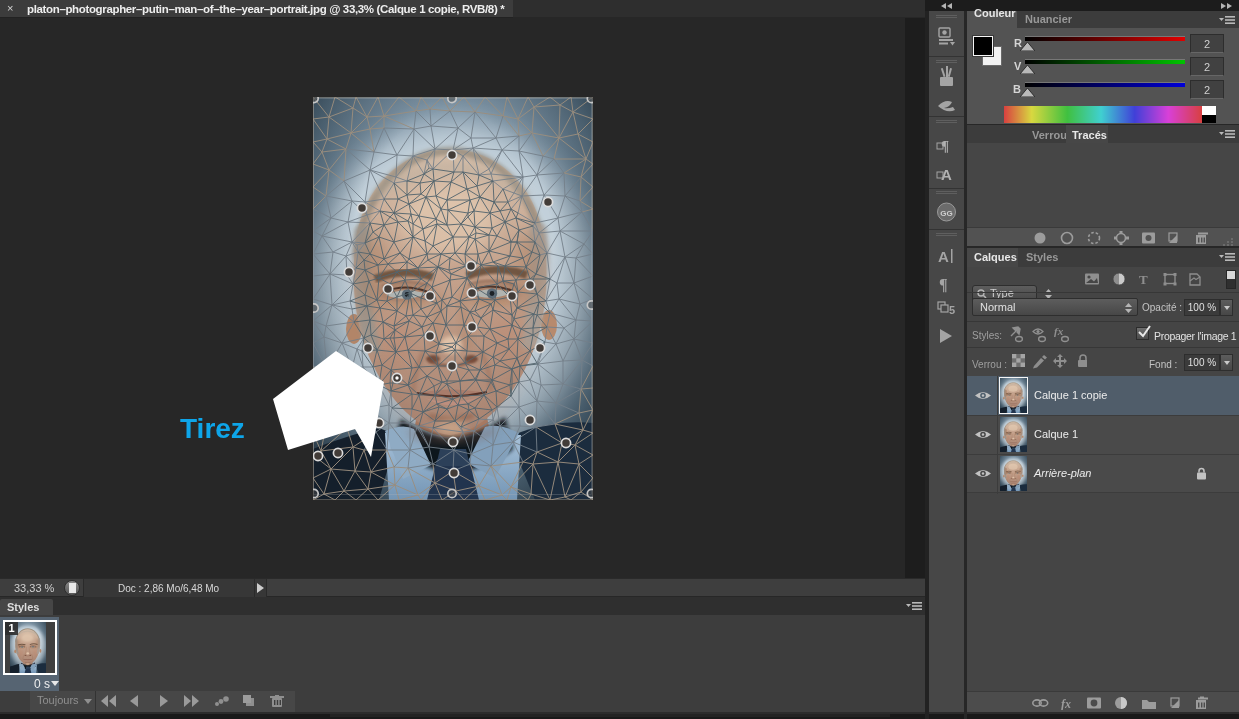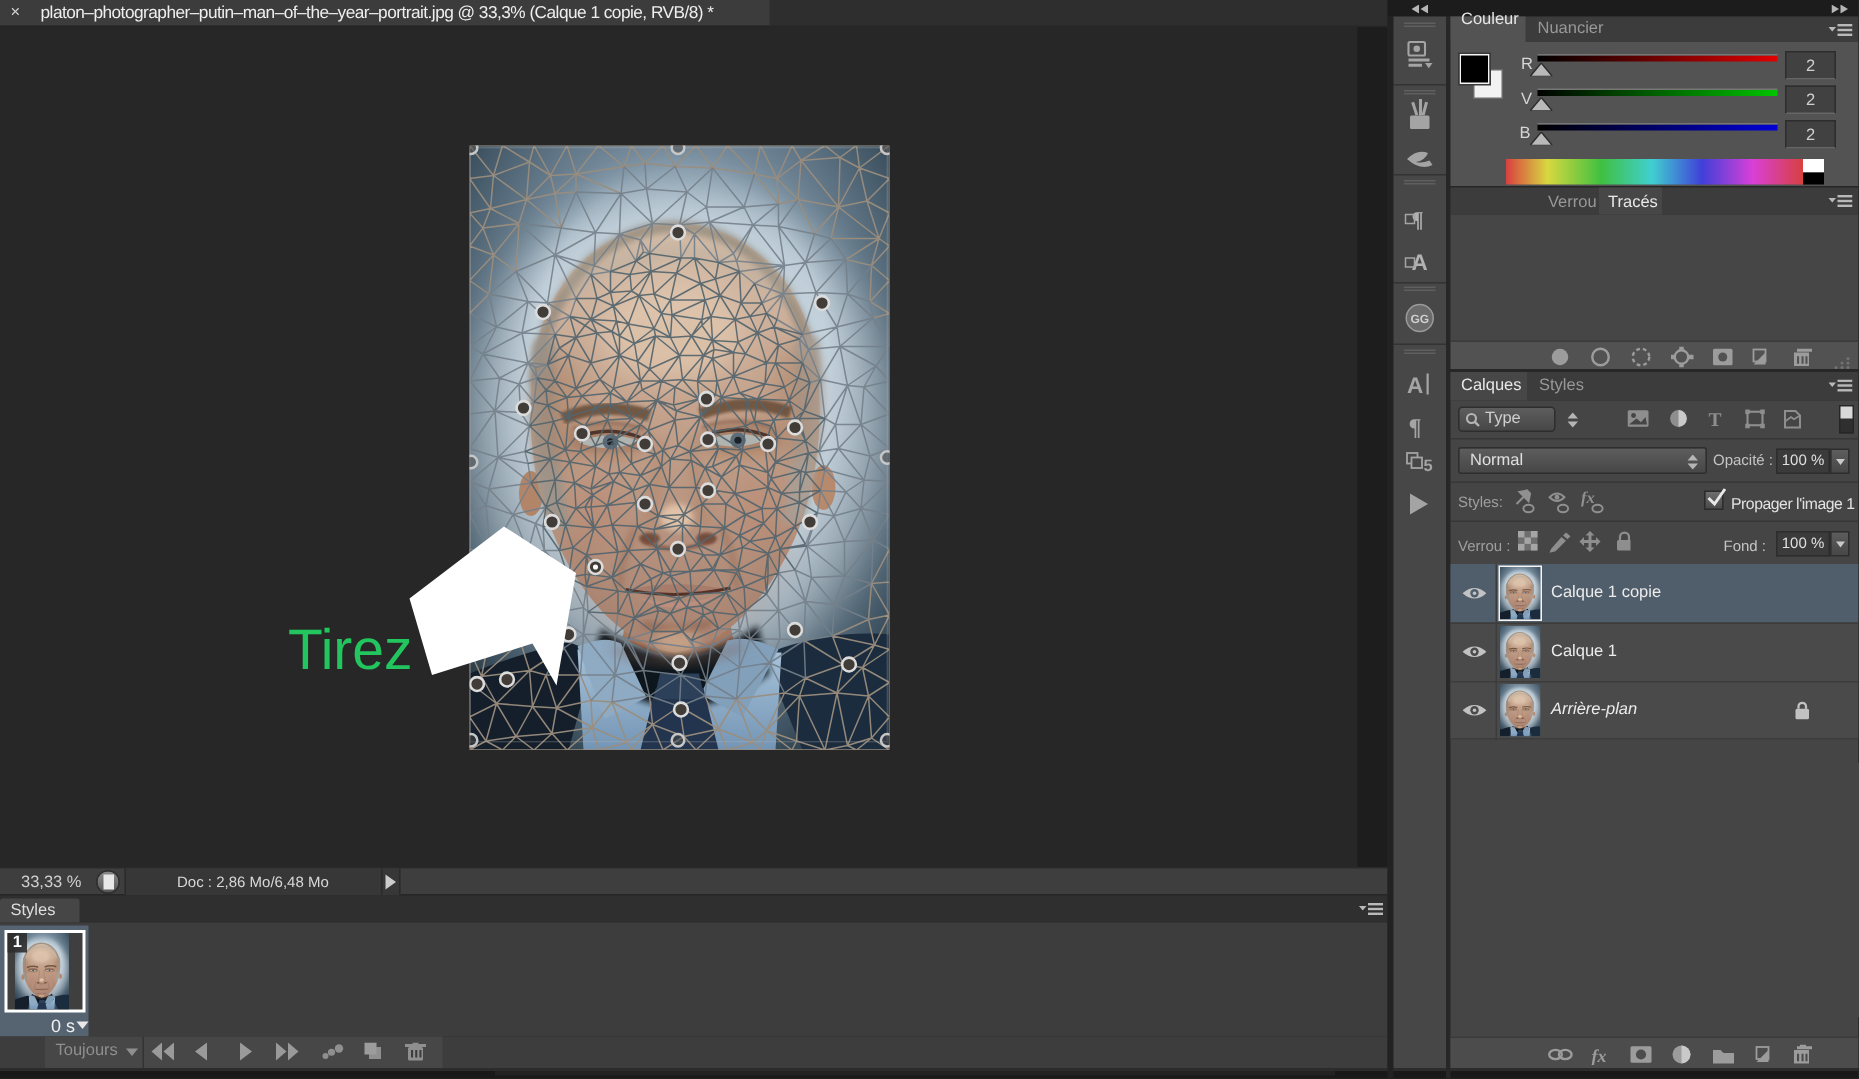--- a/index.html
+++ b/index.html
@@ -1,17 +1,17 @@
 <!DOCTYPE html>
 <html><head><meta charset="utf-8"><style>
 *{margin:0;padding:0;box-sizing:border-box}
 html,body{width:1239px;height:719px;background:#272727;font-family:"Liberation Sans",sans-serif;overflow:hidden;position:relative}
 .a{position:absolute}
 .tx{color:#c4c4c4;font-size:11px;white-space:nowrap}
-.b{font-weight:normal}
+.b{font-weight:bold}
 .menuic{position:absolute;width:16px;height:9px}
 </style></head>
 <body>
 <svg width="0" height="0" style="position:absolute">
     <defs>
 <radialGradient id="vig" cx="0.5" cy="0.40" r="0.72">
 <stop offset="0" stop-color="#1e3240" stop-opacity="0"></stop>
         <stop offset="0.50" stop-color="#1e3240" stop-opacity="0"></stop>
 <stop offset="0.80" stop-color="#1e3240" stop-opacity="0.55"></stop>
         <stop offset="1" stop-color="#142430" stop-opacity="0.88"></stop>
@@ -151,21 +151,21 @@
       <circle cx="278.5" cy="208" r="4.2" fill="#4a4a4a" fill-opacity="0.5" stroke="#c6c6c6" stroke-width="1.7"></circle>
       <circle cx="1" cy="396.5" r="4.2" fill="#4a4a4a" fill-opacity="0.5" stroke="#c6c6c6" stroke-width="1.7"></circle>
       <circle cx="139" cy="396.5" r="4.2" fill="#4a4a4a" fill-opacity="0.5" stroke="#c6c6c6" stroke-width="1.7"></circle>
       <circle cx="278.5" cy="396.5" r="4.2" fill="#4a4a4a" fill-opacity="0.5" stroke="#c6c6c6" stroke-width="1.7"></circle>
 </svg>
 </div>
 
 <svg class="a" style="left:266px;top:344px" width="132" height="122">
 <polygon points="7,55 70,7 118,38 105,113 89,85 22,106" fill="#ffffff"></polygon>
 </svg>
-<div class="a b" style="left:192px;top:413px;color:#22c55e;font-size:38px">Tirez</div>
+<div class="a b" style="left:180px;top:413px;color:#0ea5e9;font-size:28px">Tirez</div>
 
 <div class="a" style="left:905px;top:18px;width:20px;height:560px;background:#1d1d1d"></div>
 
 <div class="a" style="left:0;top:578px;width:925px;height:18px;background:#3e3e3e;border-top:1px solid #2a2a2a">
 <span class="a tx" style="left:14px;top:3px;color:#d0d0d0">33,33 %</span>
 <span class="a" style="left:64px;top:1px;width:16px;height:16px;border-radius:8px;background:linear-gradient(#8a8a8a,#555);border:1px solid #2e2e2e"></span>
 <span class="a" style="left:69px;top:4px;width:7px;height:10px;background:#e8e8e8"></span>
 <div class="a" style="left:83px;top:0;width:171px;height:18px;background:#373737;border-left:1px solid #2a2a2a"></div>
 <span class="a tx" style="left:118px;top:4px;color:#d8d8d8;font-size:10px">Doc : 2,86 Mo/6,48 Mo</span>
 <div class="a" style="left:254px;top:0;width:13px;height:18px;background:#373737;border-left:1px solid #2a2a2a;border-right:1px solid #2a2a2a"></div>
@@ -381,21 +381,21 @@
 <span class="a tx b" style="left:974px;top:251px;color:#e8e8e8">Calques</span>
 <span class="a tx b" style="left:1026px;top:251px;color:#989898">Styles</span>
 <svg class="menuic" style="left:1219px;top:253px" viewBox="0 0 16 9">
     <polygon points="0,2 5,2 2.5,5" fill="#b9b9b9"></polygon>
     <rect x="6" y="0" width="10" height="1.6" fill="#b9b9b9"></rect>
     <rect x="6" y="3.2" width="10" height="1.6" fill="#b9b9b9"></rect>
     <rect x="6" y="6.4" width="10" height="1.6" fill="#b9b9b9"></rect>
   </svg>
 <div class="a" style="left:967px;top:267px;width:272px;height:445px;background:#454545"></div>
 
-<div class="a" style="left:972px;top:271px;width:65px;height:17px;background:linear-gradient(#5d5d5d,#474747);border:1px solid #2e2e2e;border-radius:3px">
+<div class="a" style="left:972px;top:285px;width:65px;height:17px;background:linear-gradient(#5d5d5d,#474747);border:1px solid #2e2e2e;border-radius:3px">
 <svg class="a" style="left:4px;top:3px" width="10" height="10">
       <circle cx="4" cy="4" r="3" fill="none" stroke="#b5b5b5" stroke-width="1.4"></circle>
       <line x1="6.2" y1="6.2" x2="9" y2="9" stroke="#b5b5b5" stroke-width="1.6"></line>
     </svg>
 <span class="a tx" style="left:17px;top:1px;color:#cfcfcf">Type</span>
 <svg class="a" style="left:72px;top:3px" width="7" height="10">
       <polygon points="3.5,0 7,4 0,4" fill="#b5b5b5"></polygon>
       <polygon points="3.5,10 7,6 0,6" fill="#b5b5b5"></polygon>
     </svg>
 </div>

